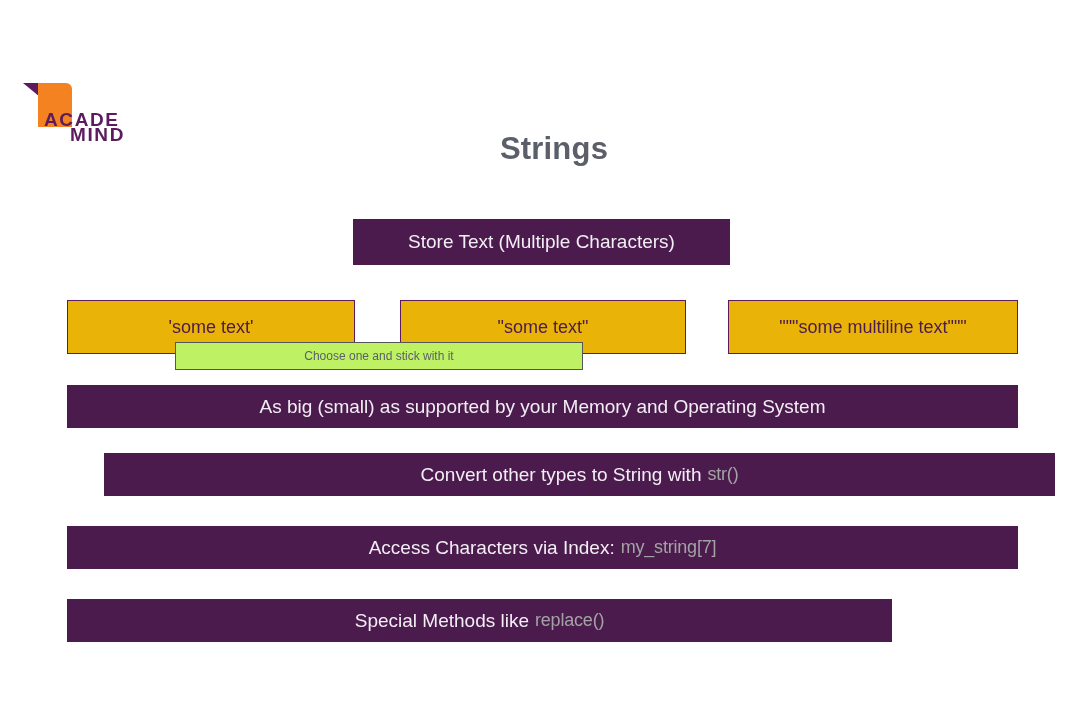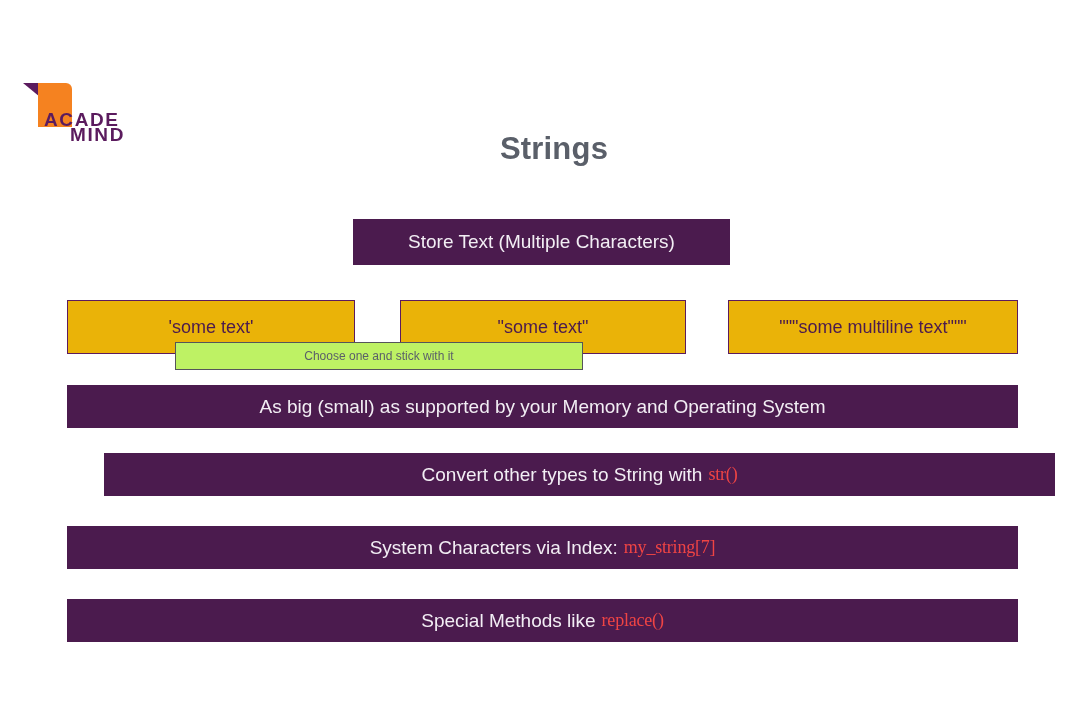--- a/index.html
+++ b/index.html
@@ -85,25 +85,25 @@
     align-items: center;
     justify-content: center;
     color: #5a5f69;
     font-size: 12px;
     z-index: 5;
   }
 
   .memory-bar  { left: 67px; top: 385px; width: 951px; height: 43px; text-align: right; }
   .convert-bar { left: 67px; top: 453px; width: 951px; height: 43px; margin-left: 37px; }
   .index-bar   { left: 67px; top: 526px; width: 951px; height: 43px; }
-  .methods-bar { left: 67px; top: 599px; width: 951px; height: 43px; }
+  .methods-bar { left: 67px; top: 599px; width: 825px; height: 43px; }
 
   .code {
-    font-family: Liberation Serif, serif;
-    color: #ef4444;
+    font-family: Liberation Sans, sans-serif;
+    color: #a3a3a3;
     font-size: 18px;
     letter-spacing: -0.2px;
   }
   .sp { display: inline-block; width: 6px; }
 </style>
 </head>
 <body>
 
 <div class="logo">
   <svg width="128" height="62" viewBox="0 0 128 62" xmlns="http://www.w3.org/2000/svg">
@@ -132,21 +132,21 @@
   <span>As big (small) as supported by your Memory and Operating System</span>
 </div>
 
 <div class="bar bar-dark convert-bar">
   <span>Convert other types to String with</span>
   <span class="sp"></span>
   <span class="code">str()</span>
 </div>
 
 <div class="bar bar-dark index-bar">
-  <span>System Characters via Index:</span>
+  <span>Access Characters via Index:</span>
   <span class="sp"></span>
   <span class="code">my_string[7]</span>
 </div>
 
 <div class="bar bar-dark methods-bar">
   <span>Special Methods like</span>
   <span class="sp"></span>
   <span class="code">replace()</span>
 </div>
 

